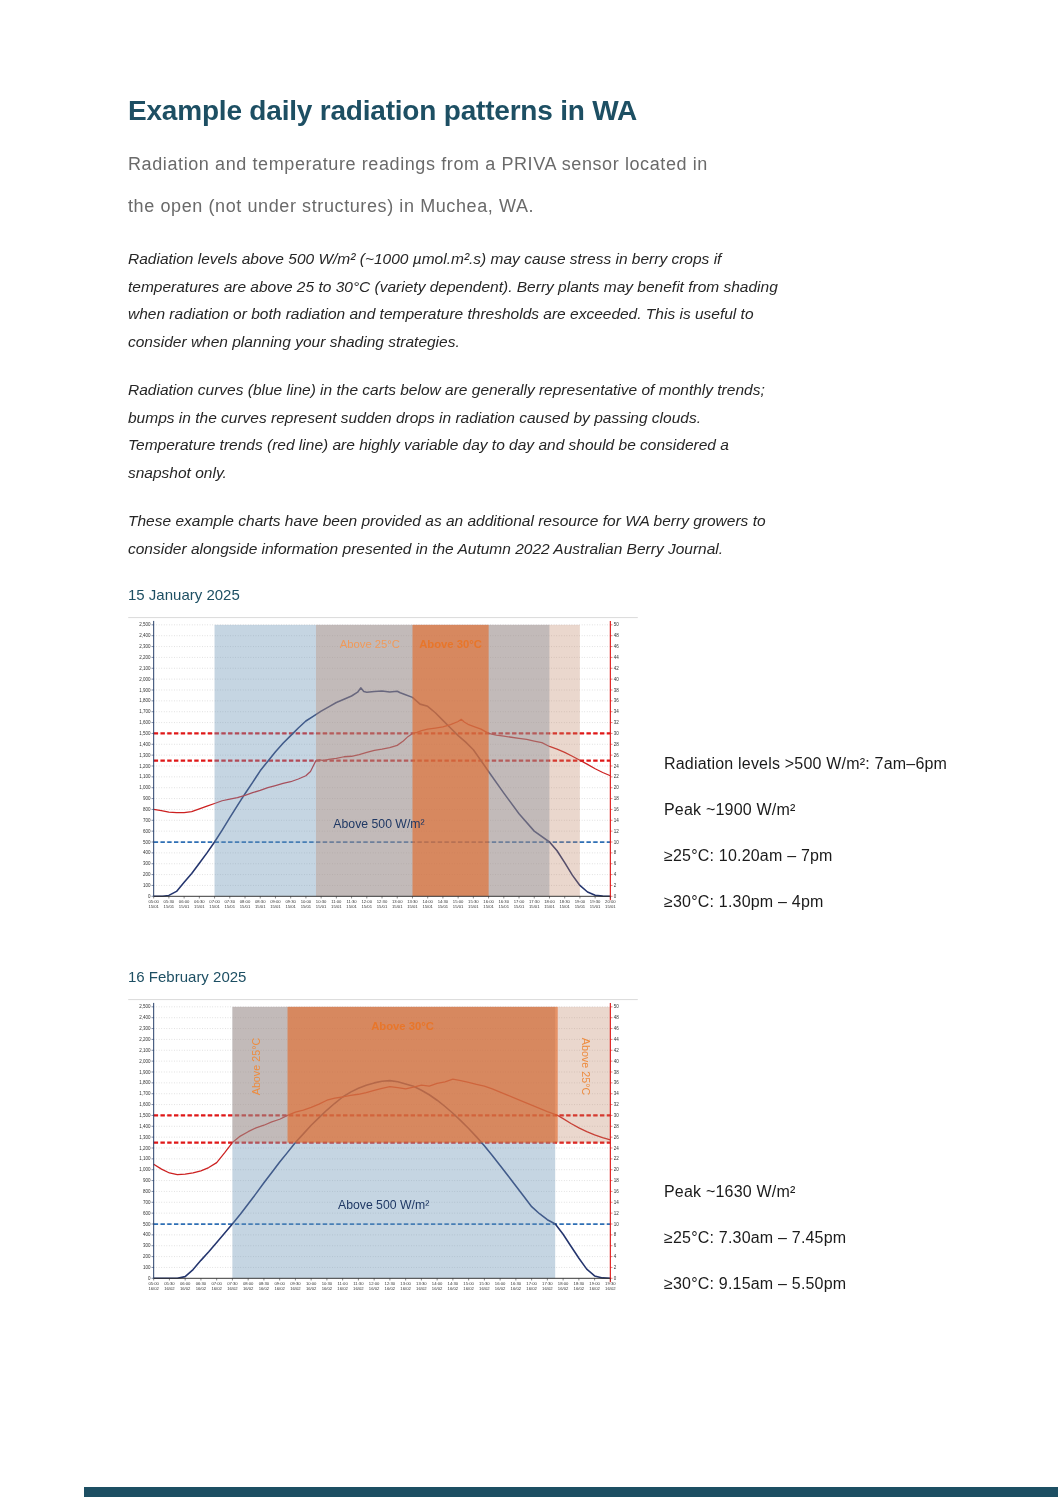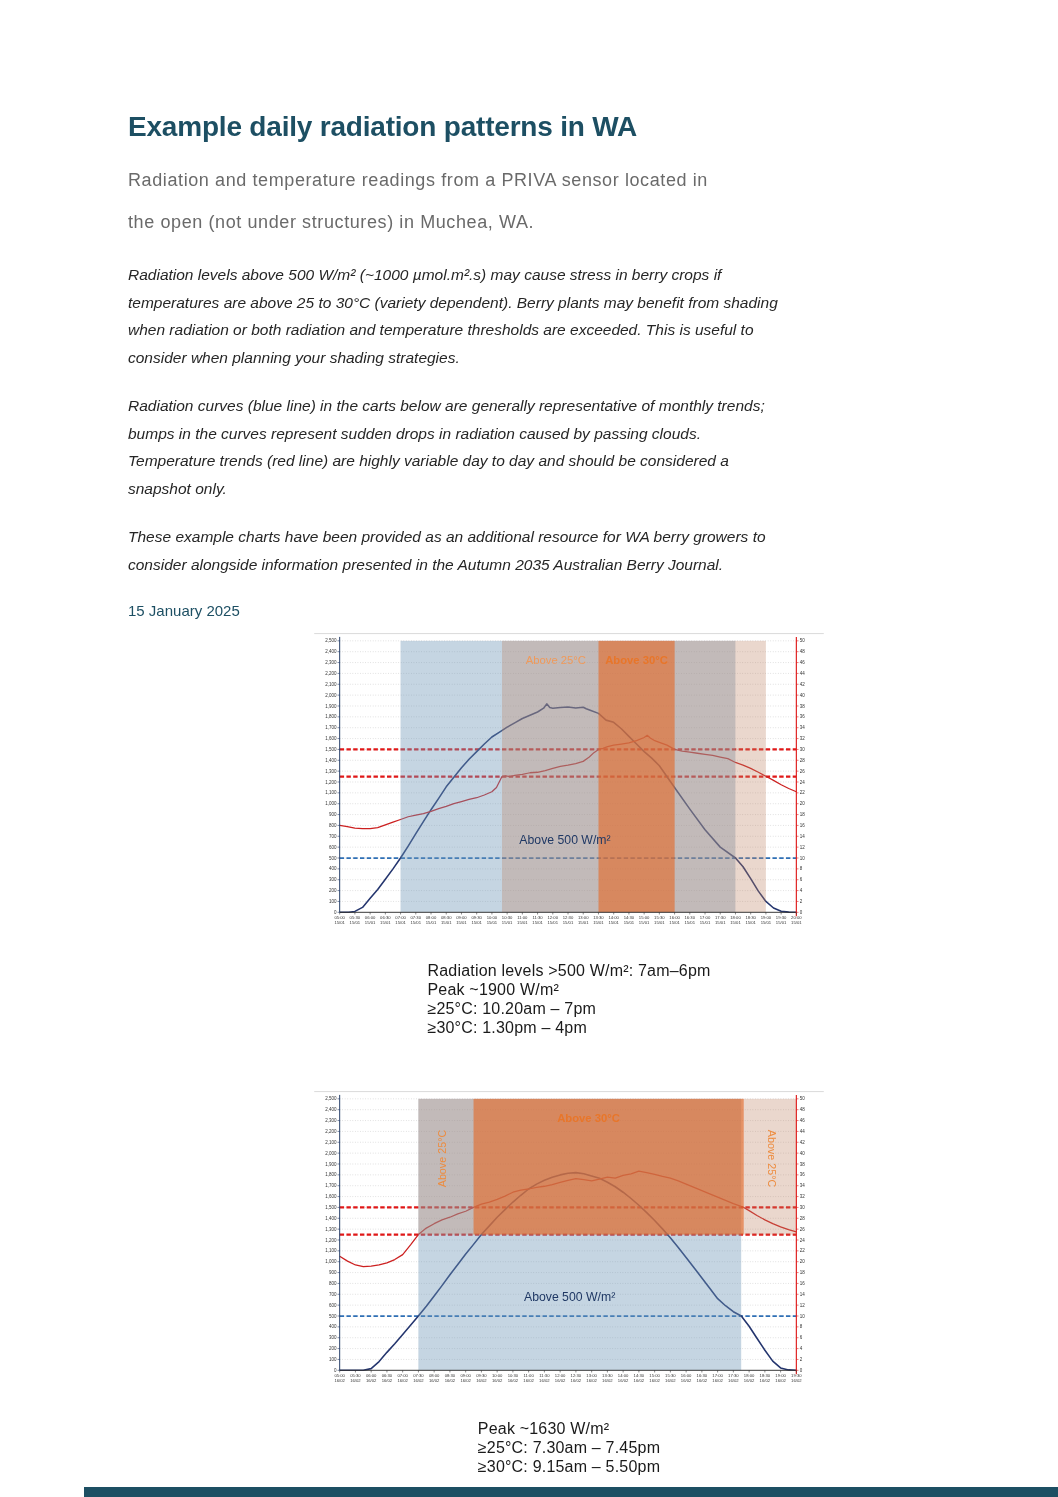--- a/index.html
+++ b/index.html
@@ -1,26 +1,26 @@
 <!DOCTYPE html>
 <html style="--teal: #1d4f63; --subtitle_gray: #6a6a6a; --body_text: #262626; --annotation_text: #1a1a1a; --footer_bar: #1d4f63; --radiation_line: #24356e; --temperature_line: #cc2020; --threshold_red: #e01717; --threshold_blue: #2e6fb5;"><head>
 <meta charset="utf-8">
 <style>
   html,body{margin:0;padding:0;background:#fff;}
   .page{position:relative;width:1058px;height:1497px;background:#fff;overflow:hidden;
         font-family:"Liberation Sans",sans-serif;color:var(--body_text);}
-  .content{padding:95px 48px 0 128px;margin-top:16px;}
+  .content{padding:95px 48px 0 128px;}
   h1{font-size:28px;line-height:32px;margin:0 0 16px 0;color:var(--teal);font-weight:bold;letter-spacing:-0.2px;}
   .subtitle{font-size:18px;line-height:42px;margin:0 0 18px 0;color:var(--subtitle_gray);
             letter-spacing:0.6px;white-space:pre-line;}
   .body-para{font-size:15.5px;line-height:27.5px;margin:0 0 21px 0;color:var(--body_text);white-space:pre-line;font-style:italic;}
   h2{font-size:15px;line-height:24px;margin:18px 0 10px 0;color:var(--teal);font-weight:normal;}
-  .chart-row{display:flex;flex-direction:column;align-items:center;gap:26px;margin-bottom:54px;}
+  .chart-row{display:flex;flex-direction:row;align-items:flex-end;gap:26px;margin-bottom:54px;}
   .chart{width:510px;height:294px;flex:0 0 auto;display:block;}
-  .annot{margin-top:8px;display:flex;flex-direction:column;}
+  .annot{margin-top:8px;display:flex;flex-direction:column;gap:27px;}
   .annot p{margin:0;font-size:16px;line-height:19px;color:var(--annotation_text);letter-spacing:0.2px;}
   .footer-bar{position:absolute;left:84px;right:0;bottom:0;height:10px;background:var(--footer_bar);}
 </style>
 </head>
 <body>
 
 <div class="page">
   <div class="content">
 
     <h1>Example daily radiation patterns in WA</h1>
@@ -29,21 +29,21 @@
 
     <p class="body-para">Radiation levels above 500 W/m² (~1000 µmol.m².s) may cause stress in berry crops if
 temperatures are above 25 to 30°C (variety dependent). Berry plants may benefit from shading
 when radiation or both radiation and temperature thresholds are exceeded. This is useful to
 consider when planning your shading strategies.</p>
     <p class="body-para">Radiation curves (blue line) in the carts below are generally representative of monthly trends;
 bumps in the curves represent sudden drops in radiation caused by passing clouds.
 Temperature trends (red line) are highly variable day to day and should be considered a
 snapshot only.</p>
     <p class="body-para">These example charts have been provided as an additional resource for WA berry growers to
-consider alongside information presented in the Autumn 2035 Australian Berry Journal.</p>
+consider alongside information presented in the Autumn 2022 Australian Berry Journal.</p>
 
     <section>
       <h2>15 January 2025</h2>
       <div class="chart-row">
         <svg class="chart" viewBox="0 0 520 300">
             <line x1="0" y1="0.6" x2="520" y2="0.6" stroke="#d9d9d9" stroke-width="1"></line>
             <line x1="26" y1="273.92" x2="492" y2="273.92" stroke="#ababab" stroke-width="0.45" stroke-dasharray="0.8,1.8"></line>
             <line x1="26" y1="262.84" x2="492" y2="262.84" stroke="#ababab" stroke-width="0.45" stroke-dasharray="0.8,1.8"></line>
             <line x1="26" y1="251.76" x2="492" y2="251.76" stroke="#ababab" stroke-width="0.45" stroke-dasharray="0.8,1.8"></line>
             <line x1="26" y1="240.68" x2="492" y2="240.68" stroke="#ababab" stroke-width="0.45" stroke-dasharray="0.8,1.8"></line>
@@ -283,20 +283,21 @@
         <div class="annot">
           <p>Radiation levels &gt;500 W/m²: 7am–6pm</p>
           <p>Peak ~1900 W/m²</p>
           <p>≥25°C: 10.20am – 7pm</p>
           <p>≥30°C: 1.30pm – 4pm</p>
         </div>
       </div>
     </section>
 
     <section>
+      <h2>16 February 2025</h2>
       <div class="chart-row">
         <svg class="chart" viewBox="0 0 520 300">
             <line x1="0" y1="0.6" x2="520" y2="0.6" stroke="#d9d9d9" stroke-width="1"></line>
             <line x1="26" y1="273.92" x2="492" y2="273.92" stroke="#ababab" stroke-width="0.45" stroke-dasharray="0.8,1.8"></line>
             <line x1="26" y1="262.84" x2="492" y2="262.84" stroke="#ababab" stroke-width="0.45" stroke-dasharray="0.8,1.8"></line>
             <line x1="26" y1="251.76" x2="492" y2="251.76" stroke="#ababab" stroke-width="0.45" stroke-dasharray="0.8,1.8"></line>
             <line x1="26" y1="240.68" x2="492" y2="240.68" stroke="#ababab" stroke-width="0.45" stroke-dasharray="0.8,1.8"></line>
             <line x1="26" y1="229.6" x2="492" y2="229.6" stroke="#ababab" stroke-width="0.45" stroke-dasharray="0.8,1.8"></line>
             <line x1="26" y1="218.51999999999998" x2="492" y2="218.51999999999998" stroke="#ababab" stroke-width="0.45" stroke-dasharray="0.8,1.8"></line>
             <line x1="26" y1="207.44" x2="492" y2="207.44" stroke="#ababab" stroke-width="0.45" stroke-dasharray="0.8,1.8"></line>

